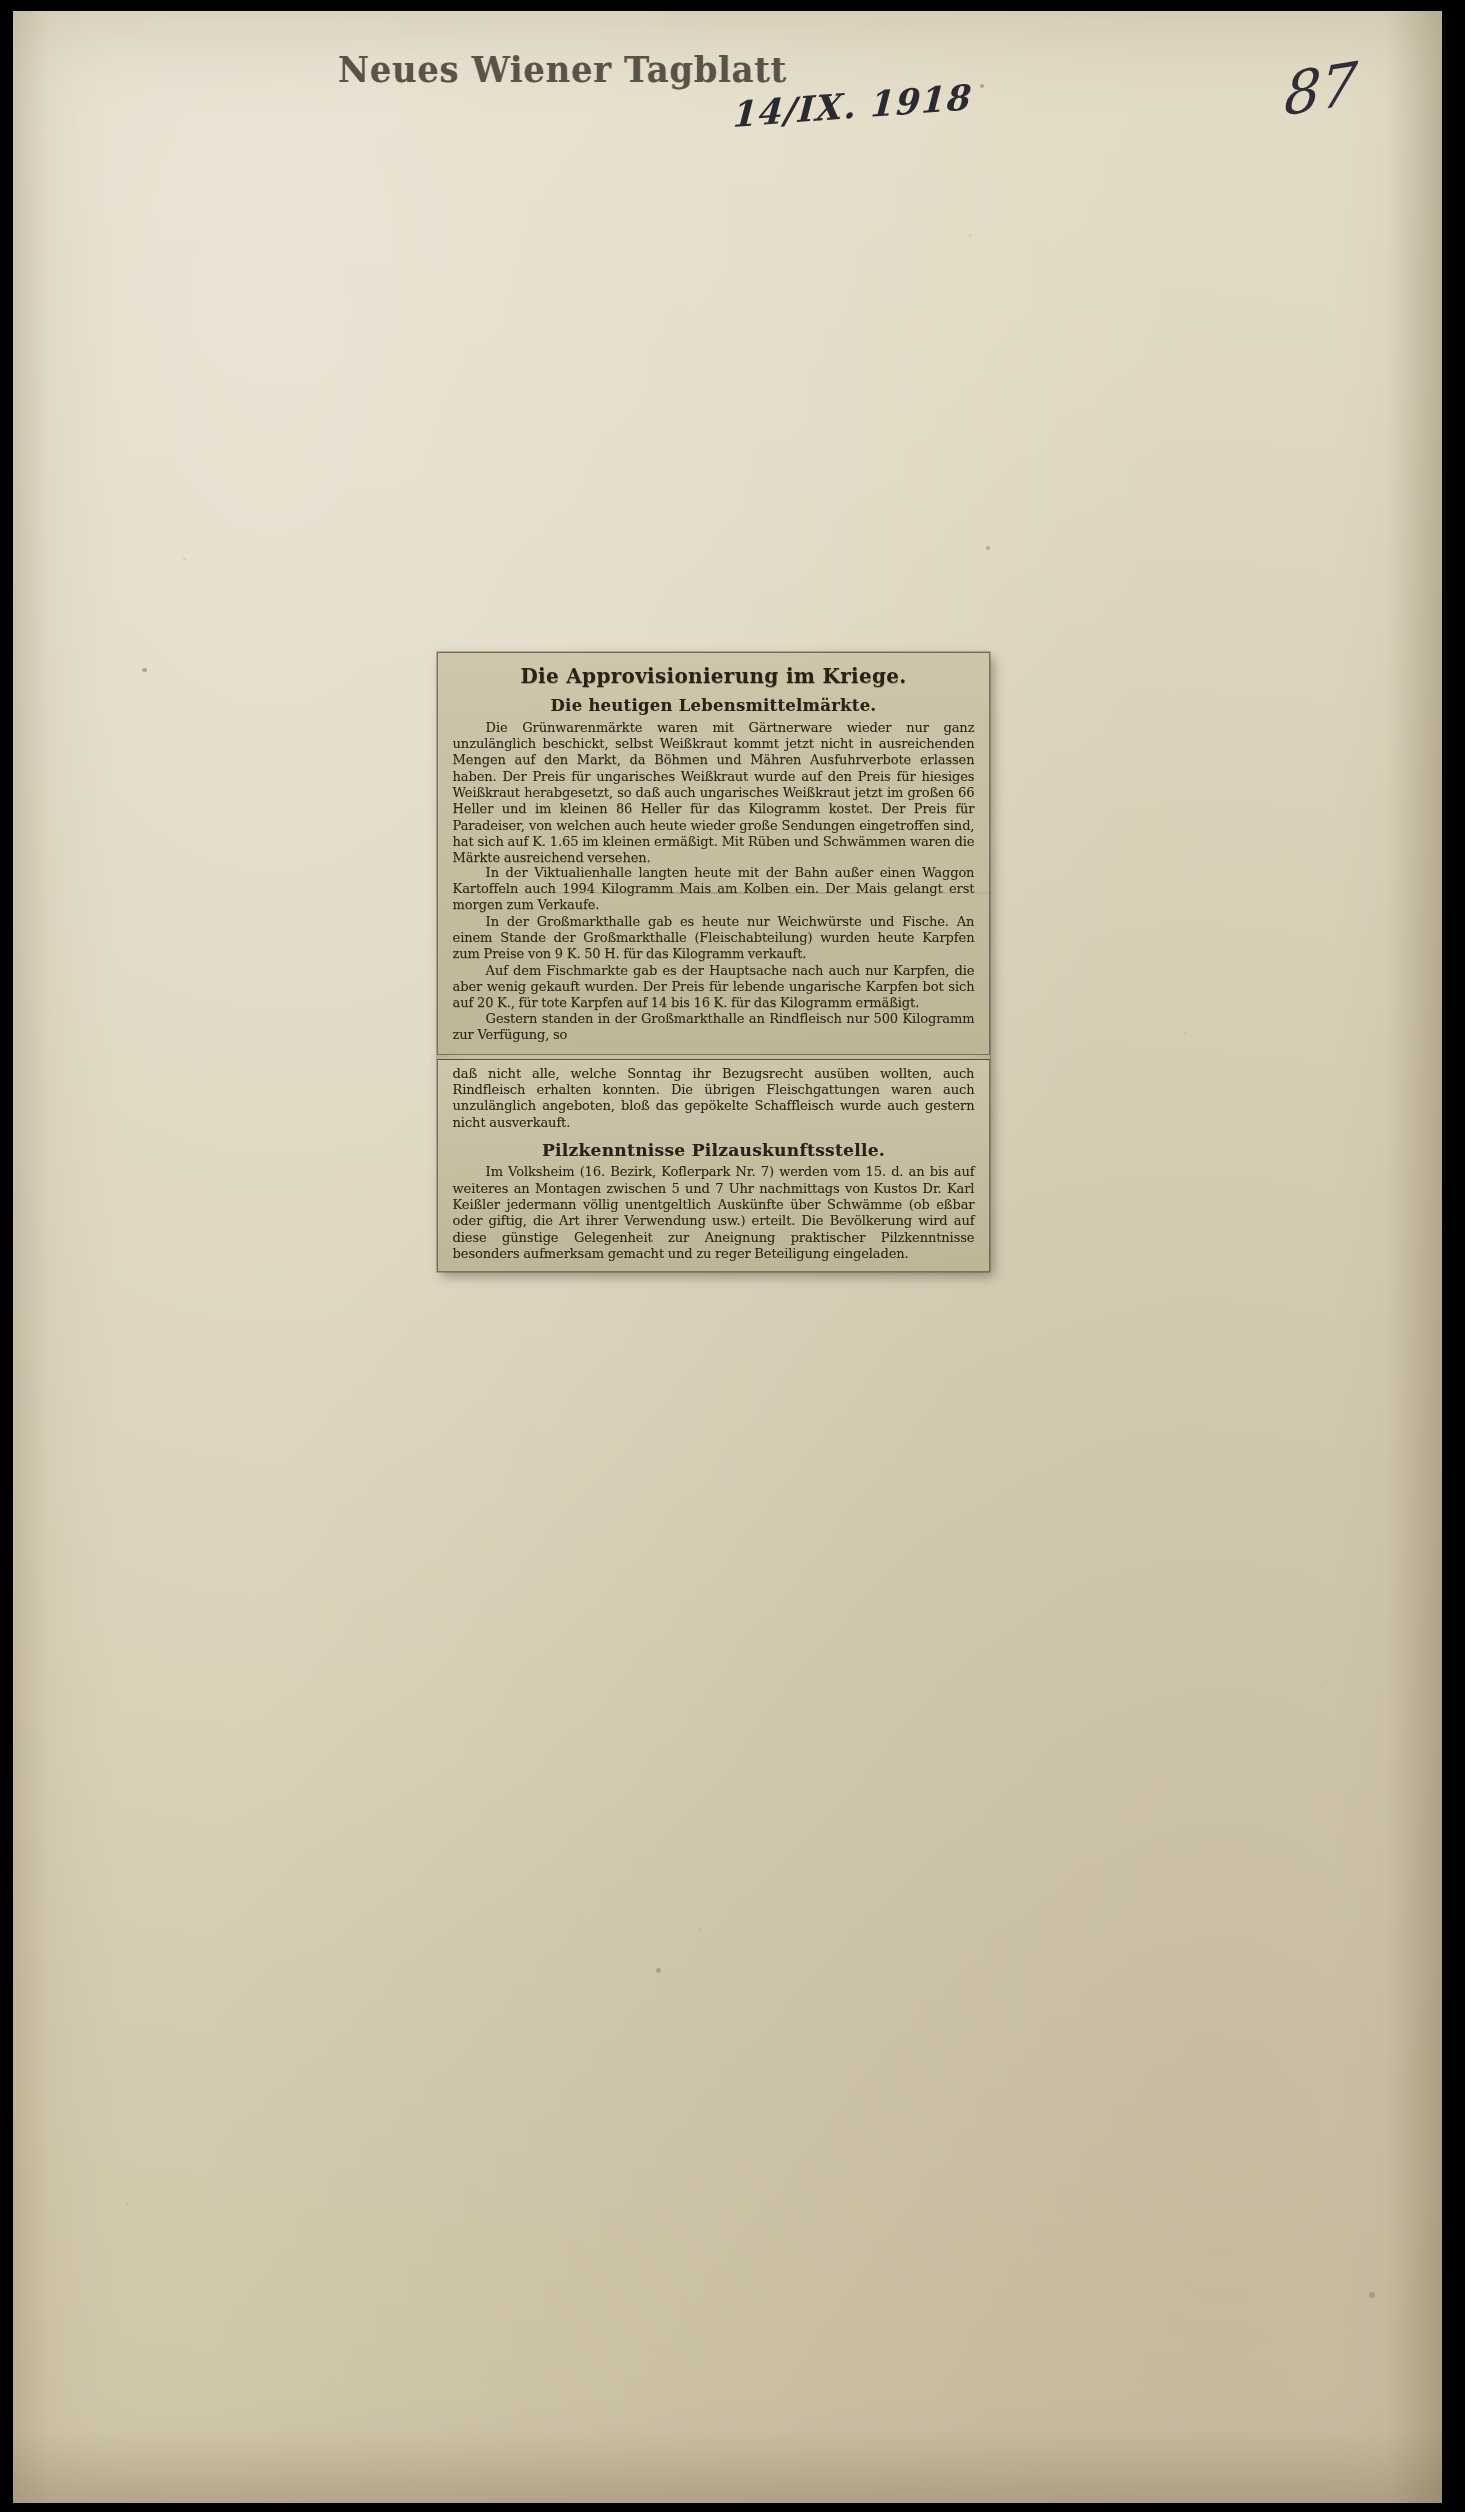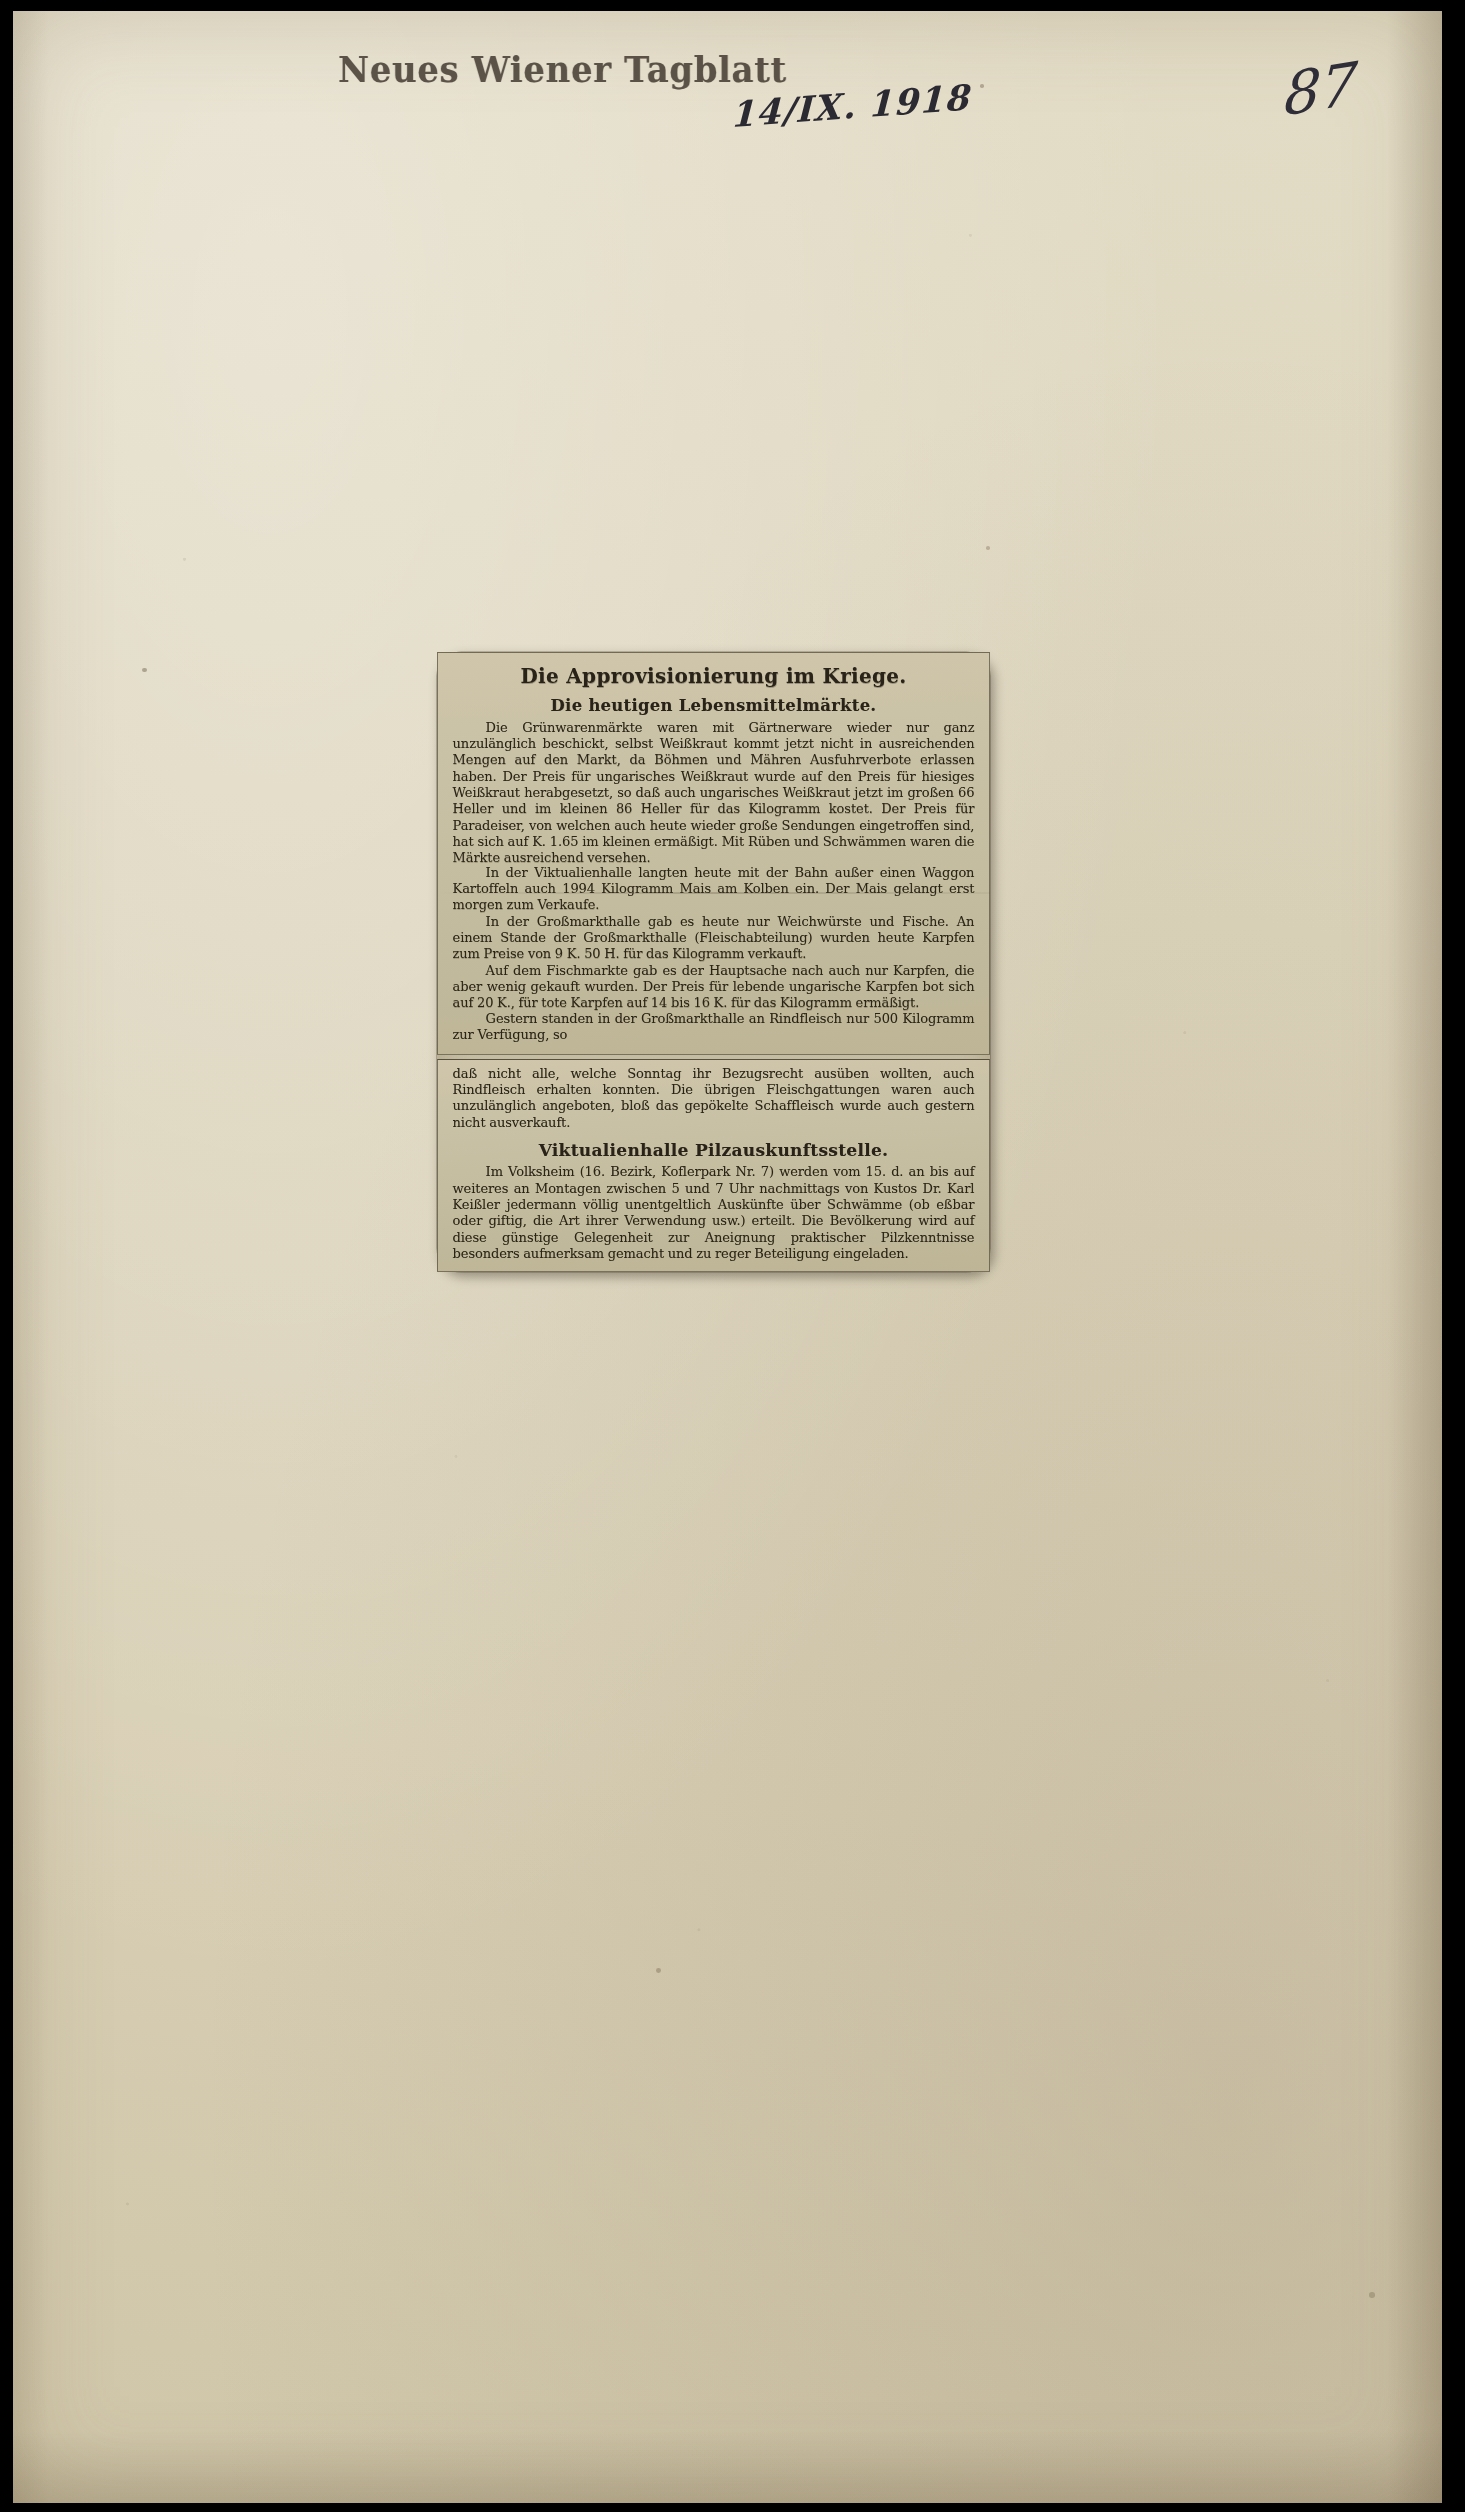--- a/index.html
+++ b/index.html
@@ -103,21 +103,20 @@
     left: 437px;
     top: 652px;
     width: 553px;
     background: linear-gradient(175deg, #cfc7ac 0%, #c7bfa3 40%, #bfb79b 100%);
     box-shadow:
       0 0 0 0.6px rgba(60,52,38,0.45),
       3.6px 4.9px 11px rgba(40,32,20,0.38),
       inset 0 0 30px rgba(90,75,50,0.22);
     padding: 0;
     filter: contrast(1.02);
-    border-radius: 24px;
   }
   #clip-upper, #clip-lower {
     position: relative;
     padding: 6px 14.6px 9.7px 14.6px;
     border: 0.6px solid rgba(55,45,32,0.55);
     background: linear-gradient(178deg, #cdc5aa 0%, #c4bc9f 55%, #bcb496 100%);
   }
   #clip-lower {
     margin-top: 4.9px;
     border-top: 1.2px solid rgba(45,38,26,0.7);
@@ -204,20 +203,20 @@
     <p class="cl-body">Die Grünwarenmärkte waren mit Gärtnerware wieder nur ganz unzulänglich beschickt, selbst Weißkraut kommt jetzt nicht in ausreichenden Mengen auf den Markt, da Böhmen und Mähren Ausfuhrverbote erlassen haben. Der Preis für ungarisches Weißkraut wurde auf den Preis für hiesiges Weißkraut herabgesetzt, so daß auch ungarisches Weißkraut jetzt im großen 66 Heller und im kleinen 86 Heller für das Kilogramm kostet. Der Preis für Paradeiser, von welchen auch heute wieder große Sendungen eingetroffen sind, hat sich auf K. 1.65 im kleinen ermäßigt. Mit Rüben und Schwämmen waren die Märkte ausreichend versehen.</p>
     <p class="cl-body">In der Viktualienhalle langten heute mit der Bahn außer einen Waggon Kartoffeln auch 1994 Kilogramm Mais am Kolben ein. Der Mais gelangt erst morgen zum Verkaufe.</p>
     <p class="cl-body">In der Großmarkthalle gab es heute nur Weichwürste und Fische. An einem Stande der Großmarkthalle (Fleischabteilung) wurden heute Karpfen zum Preise von 9 K. 50 H. für das Kilogramm verkauft.</p>
     <p class="cl-body">Auf dem Fischmarkte gab es der Hauptsache nach auch nur Karpfen, die aber wenig gekauft wurden. Der Preis für lebende ungarische Karpfen bot sich auf 20 K., für tote Karpfen auf 14 bis 16 K. für das Kilogramm ermäßigt.</p>
     <p class="cl-body">Gestern standen in der Großmarkthalle an Rindfleisch nur 500 Kilogramm zur Verfügung, so</p>
   </div>
 
   <div id="clip-lower">
     <p class="cl-body noindent">daß nicht alle, welche Sonntag ihr Bezugsrecht ausüben wollten, auch Rindfleisch erhalten konnten. Die übrigen Fleischgattungen waren auch unzulänglich angeboten, bloß das gepökelte Schaffleisch wurde auch gestern nicht ausverkauft.</p>
 
-    <div class="cl-head" id="head-sub2">Viktualienhalle Pilzauskunftsstelle.</div>
+    <div class="cl-head" id="head-sub2">Pilzkenntnisse Pilzauskunftsstelle.</div>
 
     <p class="cl-body">Im Volksheim (16. Bezirk, Koflerpark Nr. 7) werden vom 15. d. an bis auf weiteres an Montagen zwischen 5 und 7 Uhr nachmittags von Kustos Dr. Karl Keißler jedermann völlig unentgeltlich Auskünfte über Schwämme (ob eßbar oder giftig, die Art ihrer Verwendung usw.) erteilt. Die Bevölkerung wird auf diese günstige Gelegenheit zur Aneignung praktischer Pilzkenntnisse besonders aufmerksam gemacht und zu reger Beteiligung eingeladen.</p>
   </div>
 </div>
 
 <div id="crease"></div>
 
 
 </body></html>

